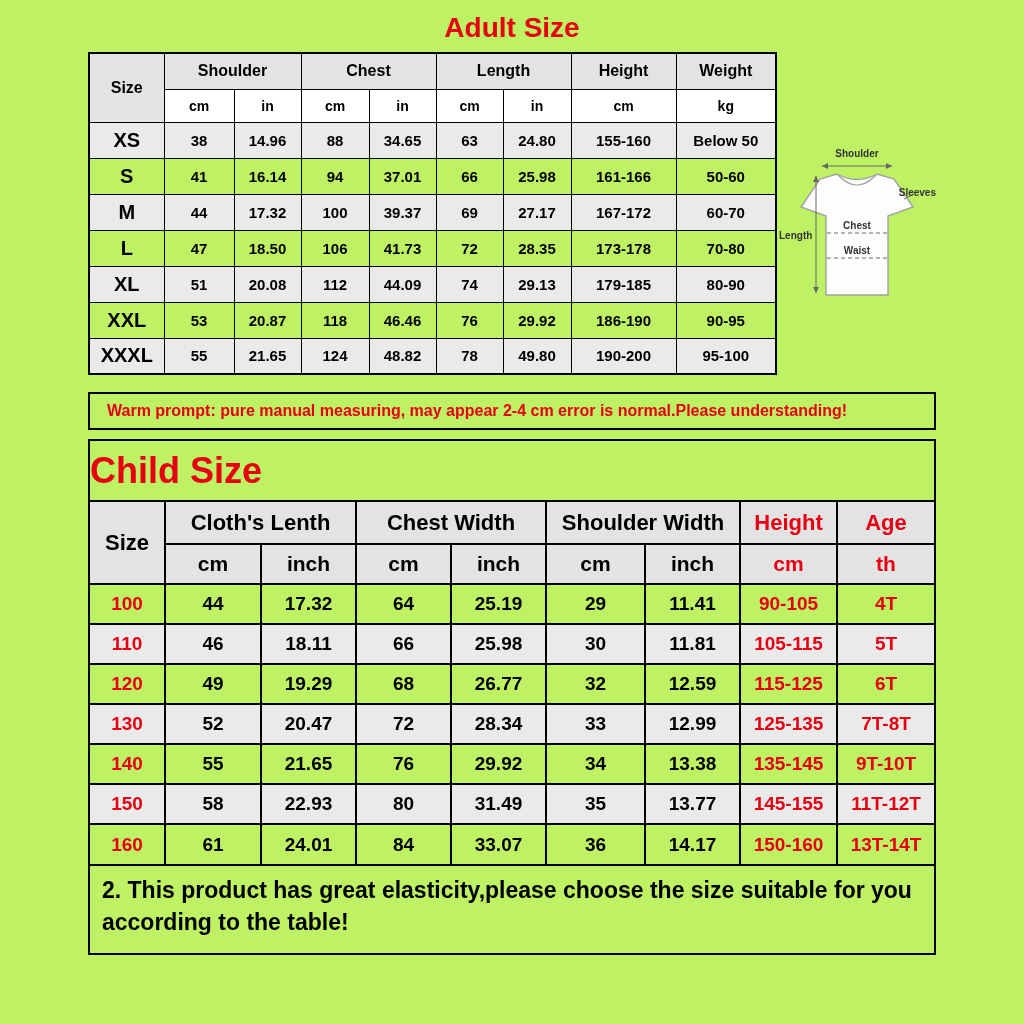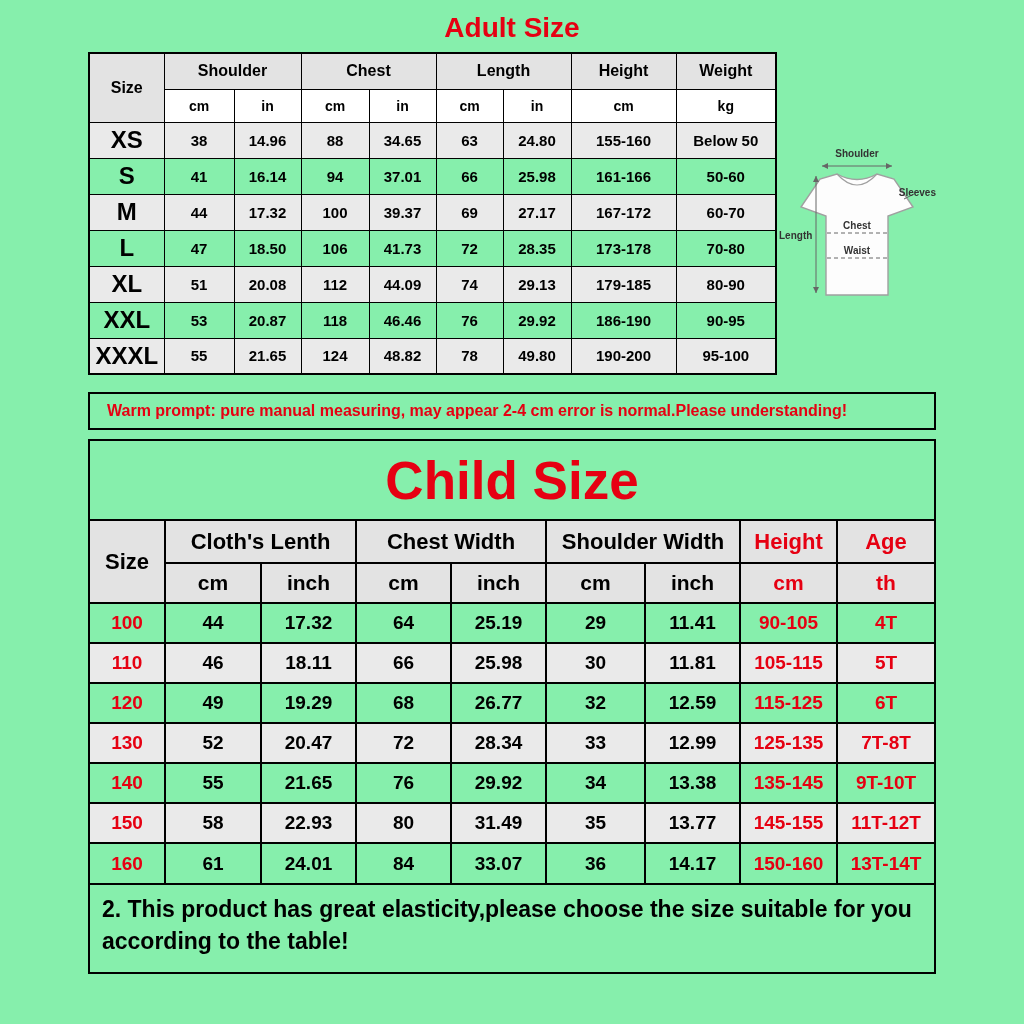--- a/index.html
+++ b/index.html
@@ -4,47 +4,47 @@
 <style>
   :root{
     --red:#e60012;
     --shade:#eaeaea;
     --head-shade:#e3e3e3;
     --line:#000;
   }
   *{box-sizing:border-box;}
   html,body{margin:0;padding:0;background:#fff;}
   .page{
-    width:1024px;height:1024px;overflow:hidden;background:#86efac;
+    width:1024px;height:1024px;overflow:hidden;background:#bef264;
     padding:12px 88px 0 88px;
     font-family:"Liberation Sans", sans-serif;color:#000;
   }
   .adult-title{color:var(--red);font-size:28px;font-weight:bold;text-align:center;margin-bottom:8px;}
   .adult-area{position:relative;height:330px;}
   table{border-collapse:collapse;table-layout:fixed;}
   
   .adult-table{width:687px;border:2px solid var(--line);}
   .adult-table th,.adult-table td{border:1px solid var(--line);text-align:center;vertical-align:middle;padding:0;overflow:hidden;}
   .adult-table thead tr.group-row th{height:36px;font-size:16px;font-weight:bold;background:var(--head-shade);}
   .adult-table thead tr.unit-row th{height:33px;font-size:14px;font-weight:bold;background:#fff;}
   .adult-table thead th.size-head{background:var(--head-shade);font-size:18px;}
   .adult-table tbody td{height:36px;font-size:15px;font-weight:bold;}
-  .adult-table tbody td.size-cell{font-size:24px;font-weight:600;}
+  .adult-table tbody td.size-cell{font-size:20px;font-weight:600;}
   .adult-table tbody tr:nth-child(odd) td{background:var(--shade);}
   
   .diagram{position:absolute;left:690px;top:92px;width:158px;height:178px;}
   .diagram text{font-family:"Liberation Sans",sans-serif;font-size:10px;font-weight:600;fill:#333;}
   
   .warm-note{
     margin-top:10px;border:2px solid var(--line);color:var(--red);
     font-weight:bold;font-size:16px;padding:8px 17px;white-space:nowrap;overflow:hidden;
   }
   
   .child-box{margin-top:9px;border:2px solid var(--line);}
-  .child-title{color:var(--red);font-size:53px;font-weight:bold;text-align:center;padding:9px 0 8px;border-bottom:2px solid var(--line);}
+  .child-title{color:var(--red);font-size:36px;font-weight:bold;text-align:left;padding:9px 0 8px;border-bottom:2px solid var(--line);}
   .child-table{width:100%;border-style:hidden;}
   .child-table th,.child-table td{border:2px solid var(--line);text-align:center;vertical-align:middle;padding:0;font-weight:bold;overflow:hidden;}
   .child-table thead tr.group-row th{height:42px;font-size:22px;background:var(--head-shade);}
   .child-table thead tr.unit-row th{height:40px;font-size:21px;background:var(--head-shade);}
   .child-table thead th.size-head{background:var(--head-shade);font-size:24px;}
   .child-table tbody td{height:40px;font-size:19px;}
   .child-table tbody tr:nth-child(even) td{background:var(--shade);}
   .child-table .red{color:var(--red);}
   .child-table tbody td.size-cell{color:var(--red);}
   

